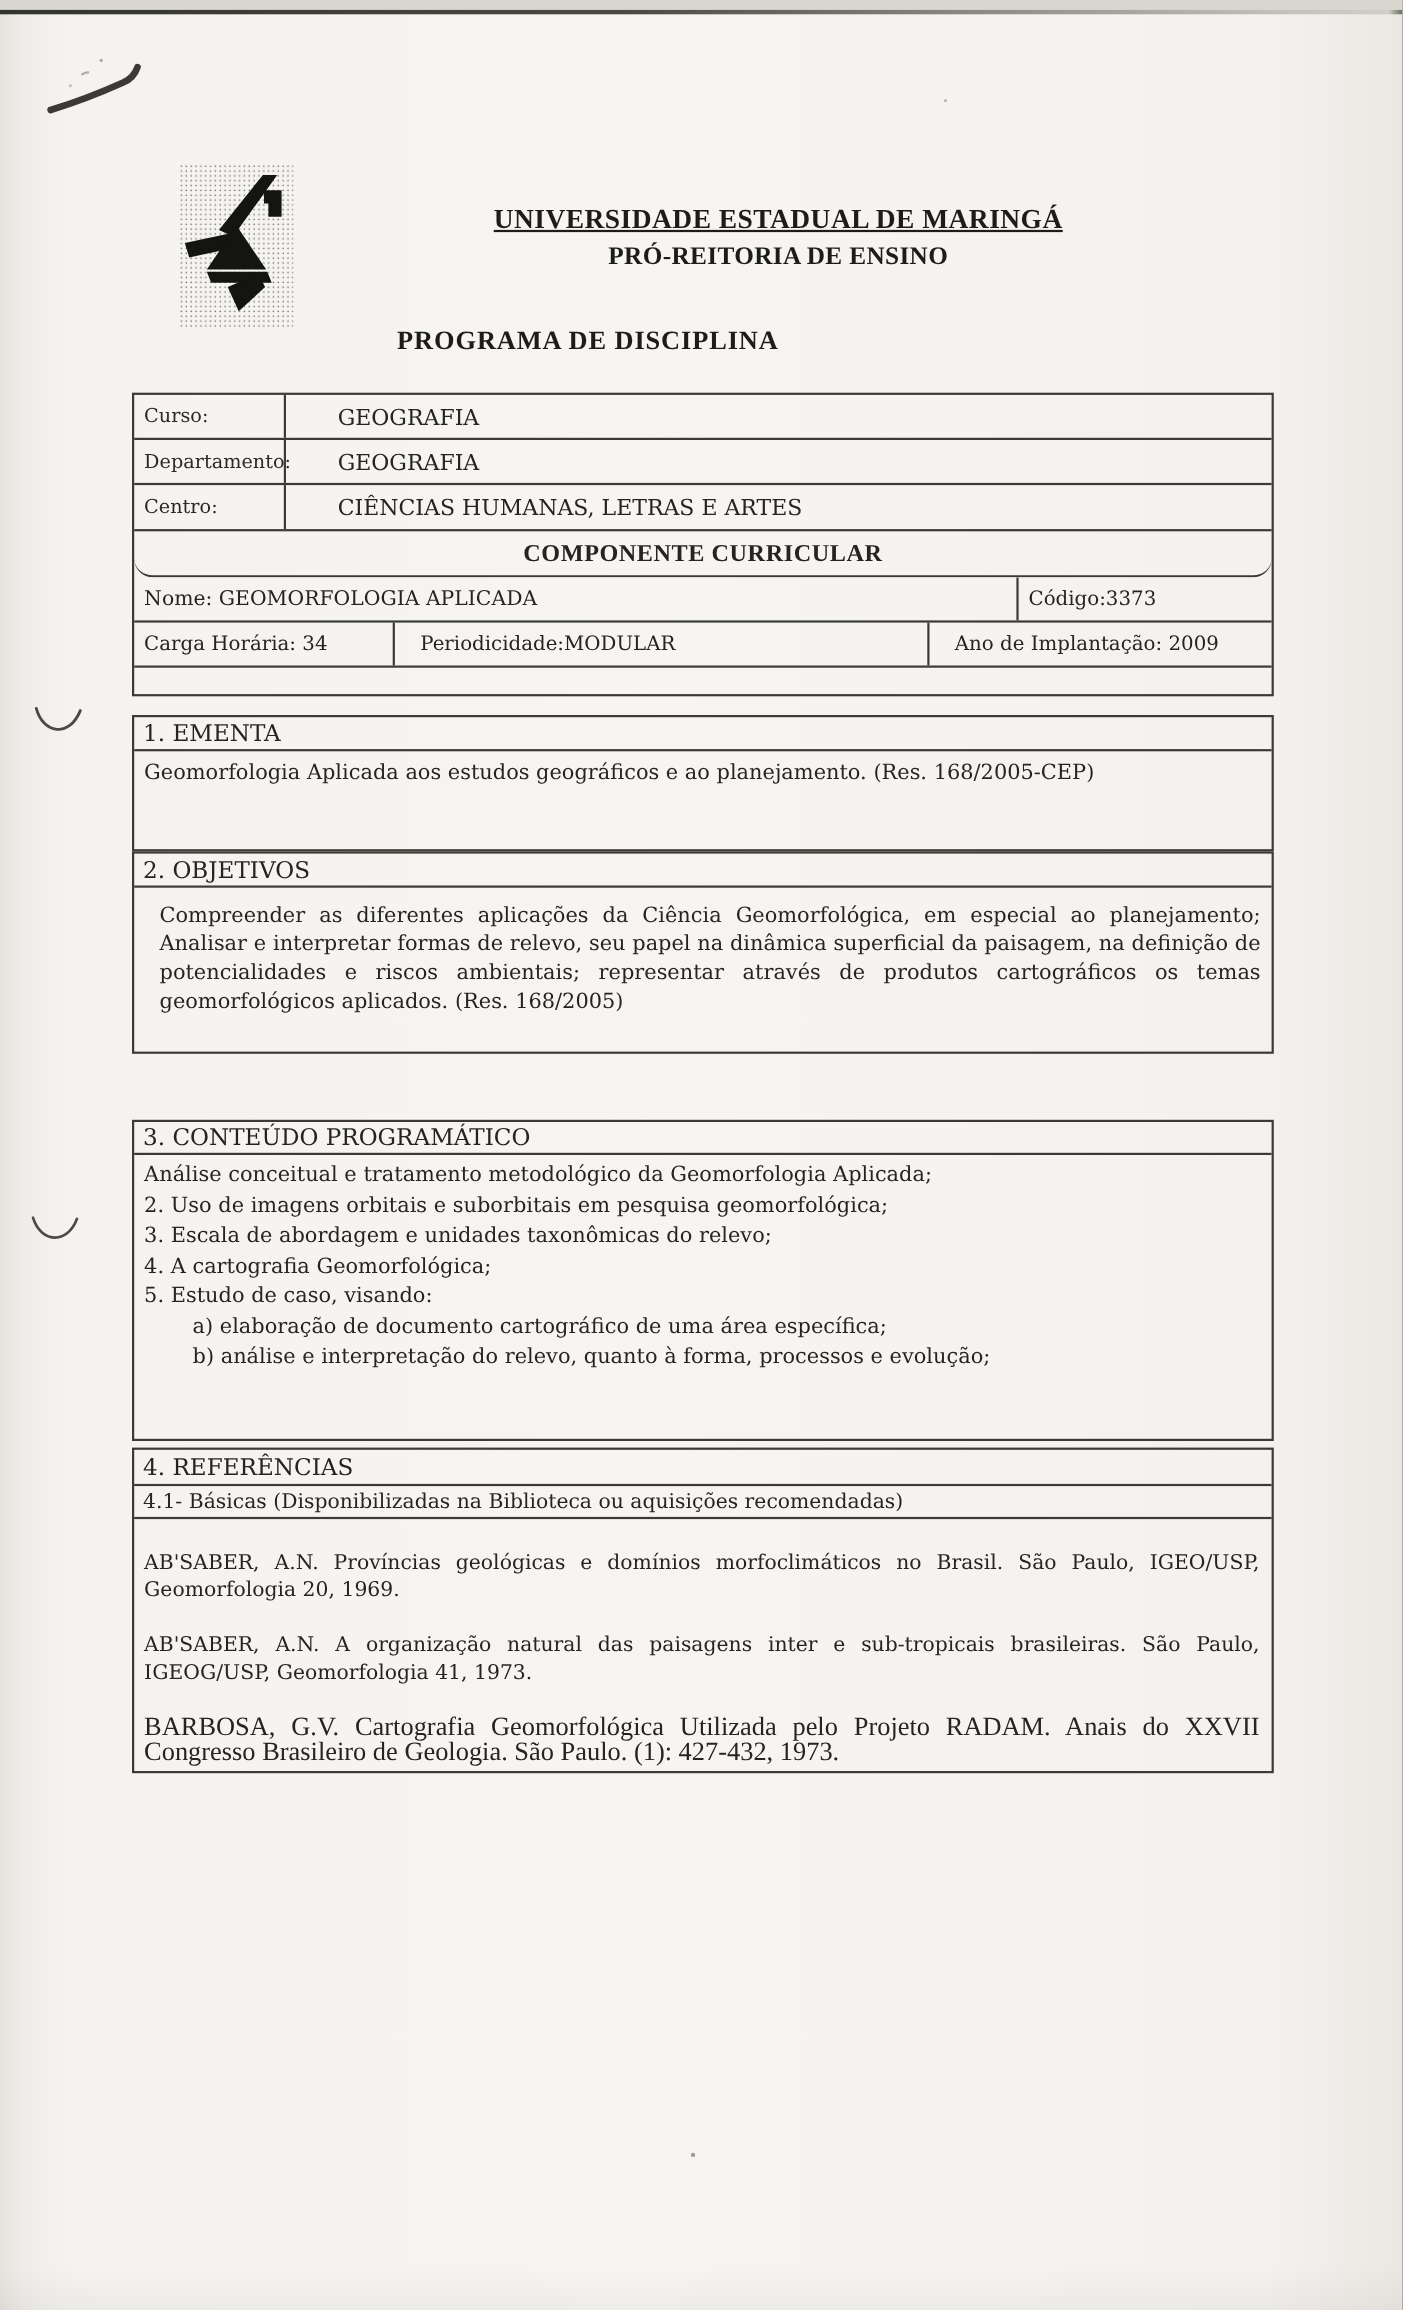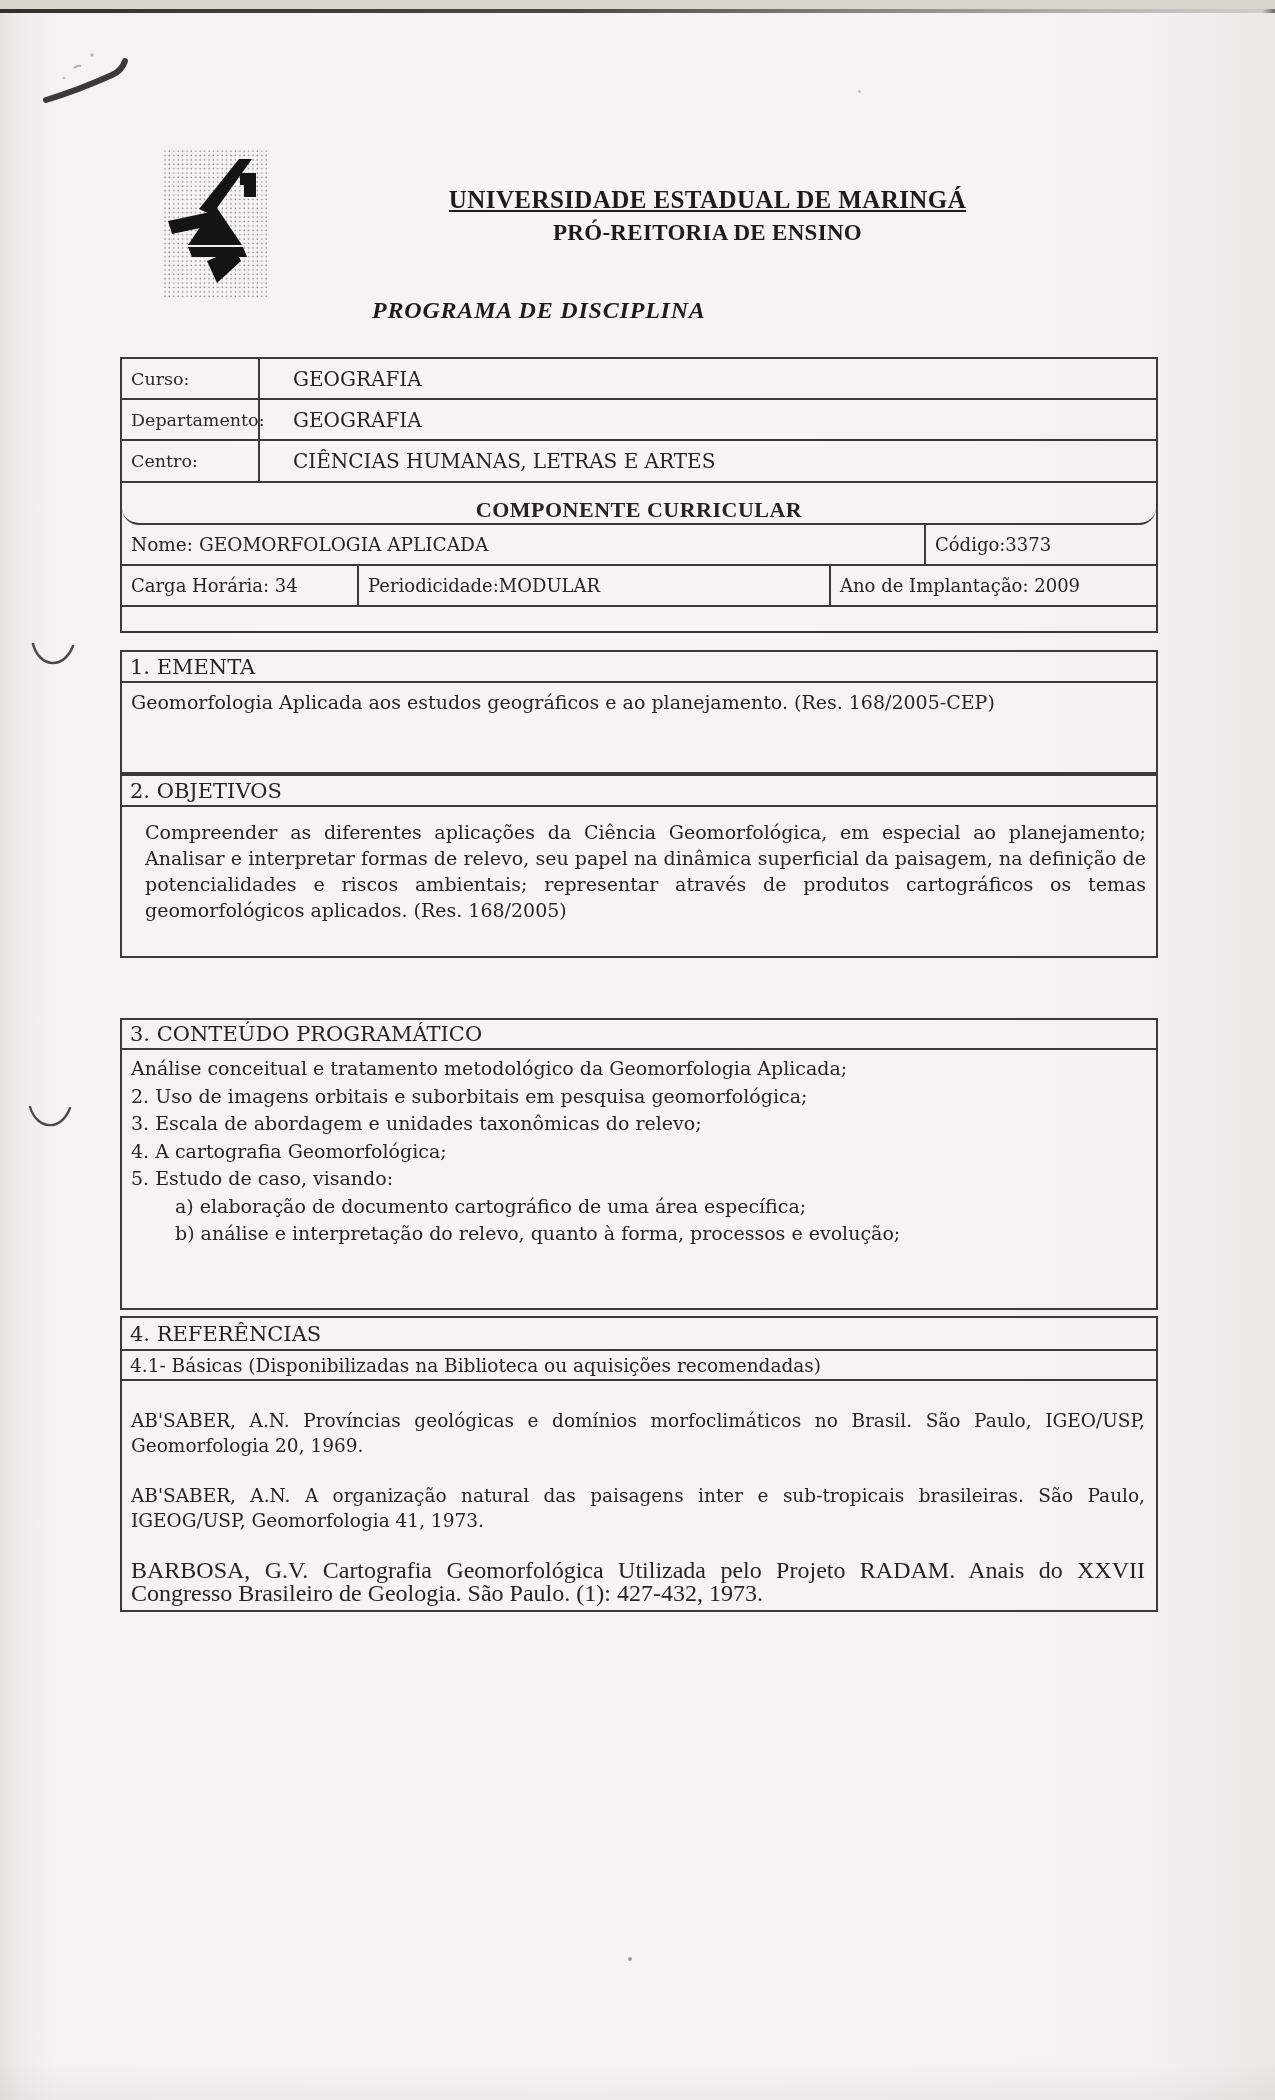--- a/index.html
+++ b/index.html
@@ -26,26 +26,26 @@
   .pen-stroke{position:absolute;left:34px;top:40px;}
   .margin-mark-1{position:absolute;left:30px;top:640px;}
   .margin-mark-2{position:absolute;left:27px;top:1102px;}
   
   .logo{position:absolute;left:163px;top:149px;width:104px;height:150px;}
   
   .letterhead{position:absolute;left:420px;top:186px;width:575px;text-align:center;
     font-family:"Liberation Serif", serif;font-weight:bold;color:#1d1c1a;}
   .letterhead .line1{font-size:25px;letter-spacing:.4px;text-decoration:underline;}
   .letterhead .line2{font-size:23px;margin-top:6px;letter-spacing:.3px;}
-  .doc-title{position:absolute;left:372px;top:297px;
+  .doc-title{position:absolute;left:361px;top:297px;
     font-family:"Liberation Serif", serif;font-weight:bold;font-size:24px;
-    letter-spacing:.8px;color:#1d1c1a;font-style:italic;}
+    letter-spacing:.8px;color:#1d1c1a;}
   
   .box{position:absolute;left:120px;width:1038px;border:2px solid #3b3a35;box-sizing:border-box;}
-  .row{display:flex;align-items:flex-end;border-bottom:2px solid #3b3a35;box-sizing:border-box;}
+  .row{display:flex;align-items:center;border-bottom:2px solid #3b3a35;box-sizing:border-box;gap:14px;}
   .row:last-child{border-bottom:none;}
   .cell{box-sizing:border-box;display:flex;align-items:center;height:100%;}
   .lbl{width:138px;border-right:2px solid #3b3a35;padding-left:9px;font-size:17.5px;color:#2b2926;}
   .val{flex:1;padding-left:33px;font-size:20px;}
   .h41{height:41px;} .h42{height:42px;} .h24{height:24px;}
   .comp-row{justify-content:center;font-family:"Liberation Serif", serif;
     font-weight:bold;font-size:22px;letter-spacing:.5px;border-radius:17px;}
   .nome-cell{flex:1;padding-left:9px;font-size:18.5px;}
   .codigo-cell{width:232px;border-left:2px solid #3b3a35;padding-left:9px;font-size:18px;}
   .carga-cell{width:237px;border-right:2px solid #3b3a35;padding-left:9px;font-size:18px;}

